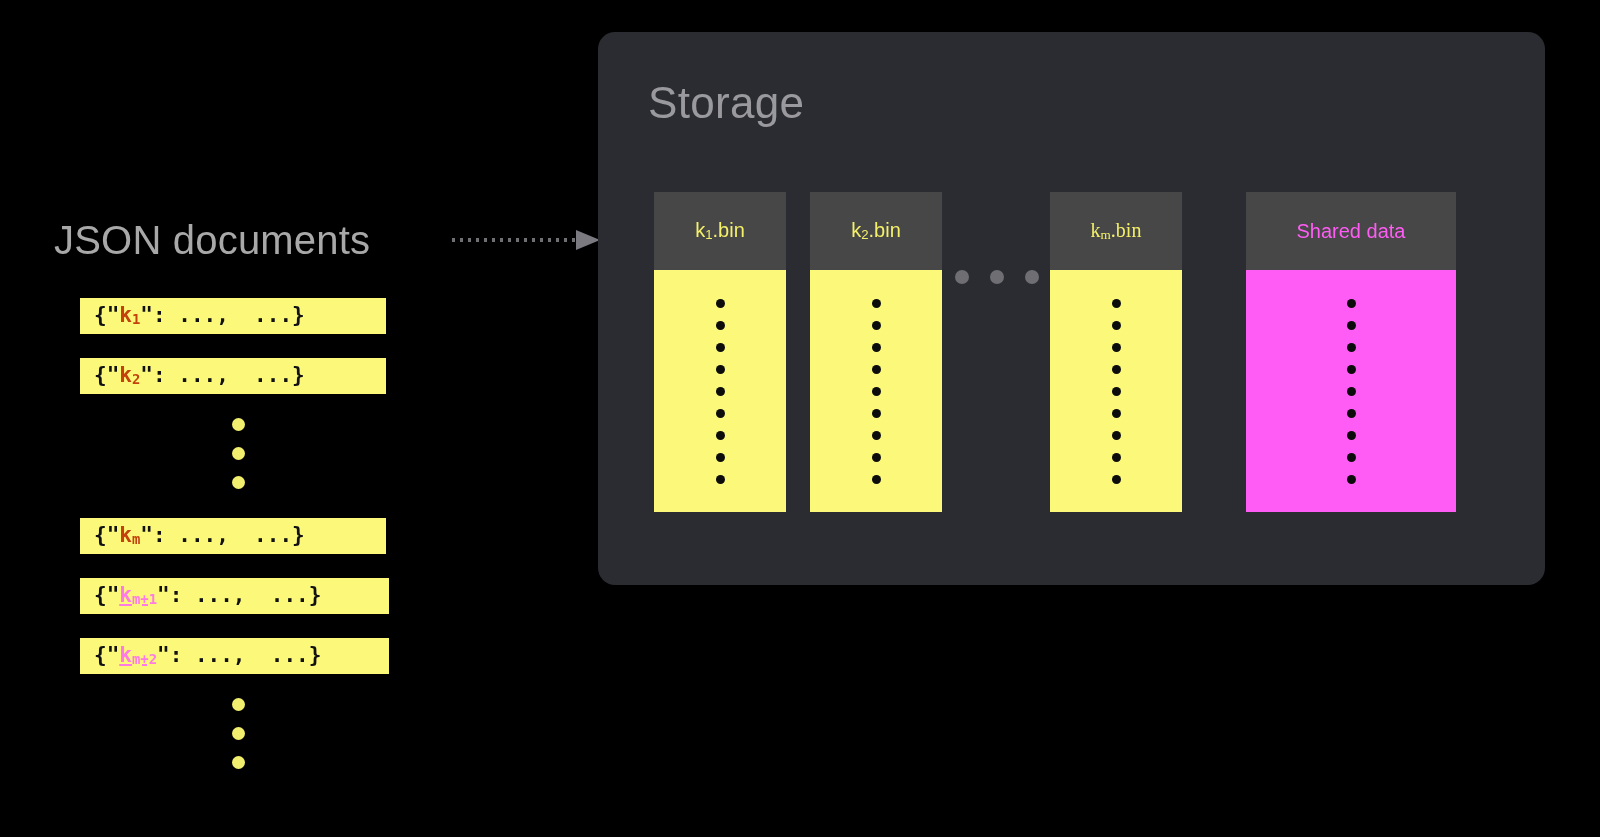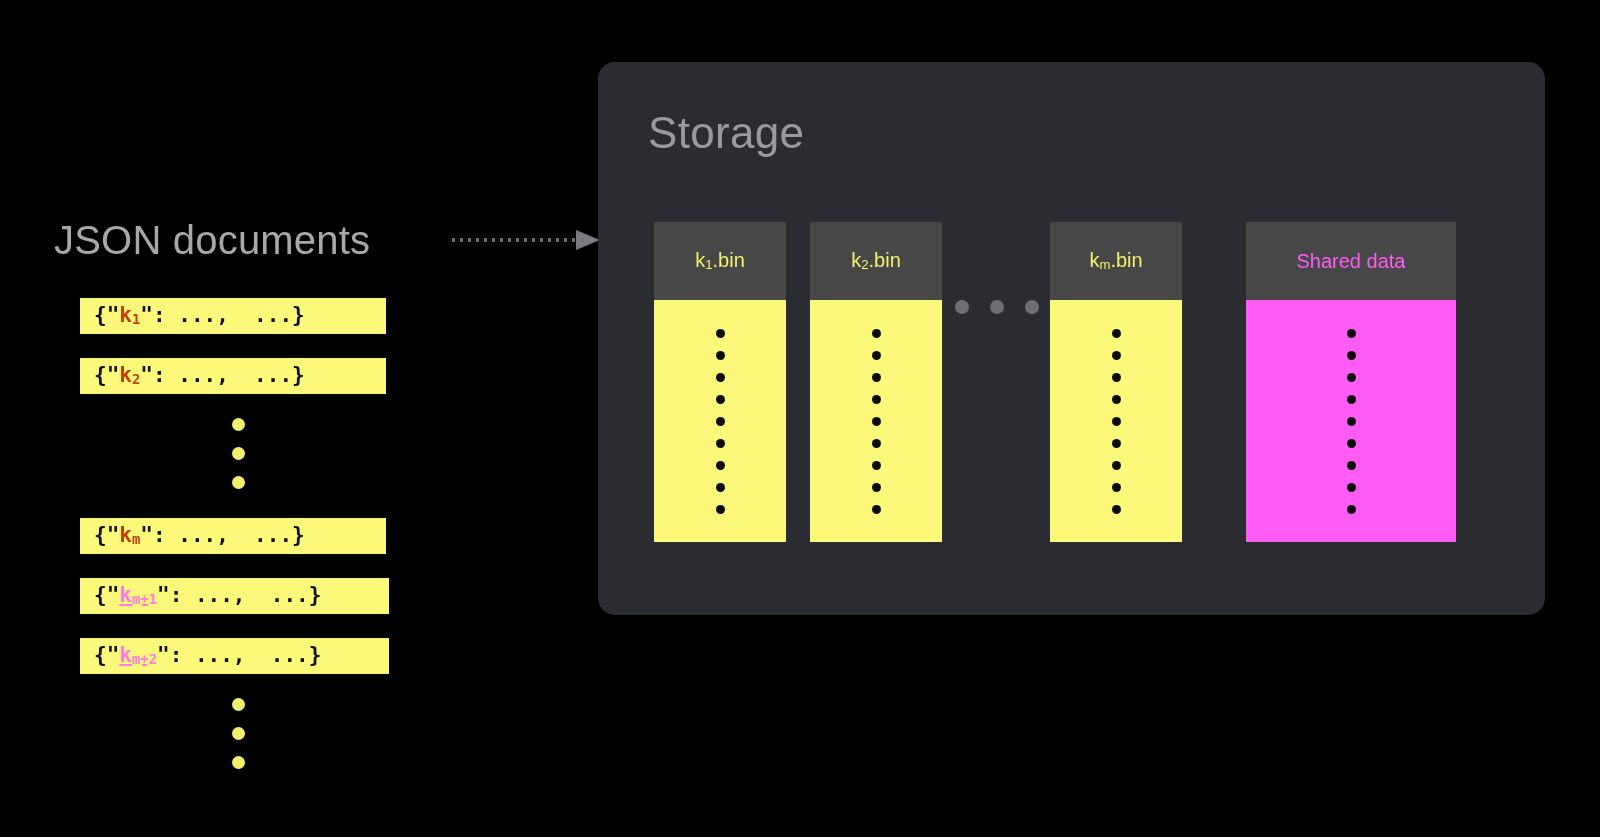--- a/index.html
+++ b/index.html
@@ -73,21 +73,21 @@
     left: 452px;
     top: 228px;
     width: 148px;
     height: 24px;
   }
 
   
   #storage-panel {
     position: absolute;
     left: 598px;
-    top: 62px;
+    top: 32px;
     width: 947px;
     height: 553px;
     background: #2a2c31;
     border-radius: 17px;
   }
   #storage-title {
     position: absolute;
     left: 50px;
     top: 46px;
     font-size: 44px;
@@ -217,21 +217,21 @@
           <div class="dot"></div>
           <div class="dot"></div>
           <div class="dot"></div>
           <div class="dot"></div>
           <div class="dot"></div>
           <div class="dot"></div>
           <div class="dot"></div>
           <div class="dot"></div>
         </div>
       </div>
-      <div class="column col-yellow" style="left: 452px; width: 132px;">
+      <div class="column col-yellow" style="left: 452px; width: 132px; font-family: Liberation Serif, serif;">
         <div class="col-header">
           <span class="col-header-label">k<sub>m</sub>.bin</span>
         </div>
         <div class="col-body">
           <div class="dot"></div>
           <div class="dot"></div>
           <div class="dot"></div>
           <div class="dot"></div>
           <div class="dot"></div>
           <div class="dot"></div>

